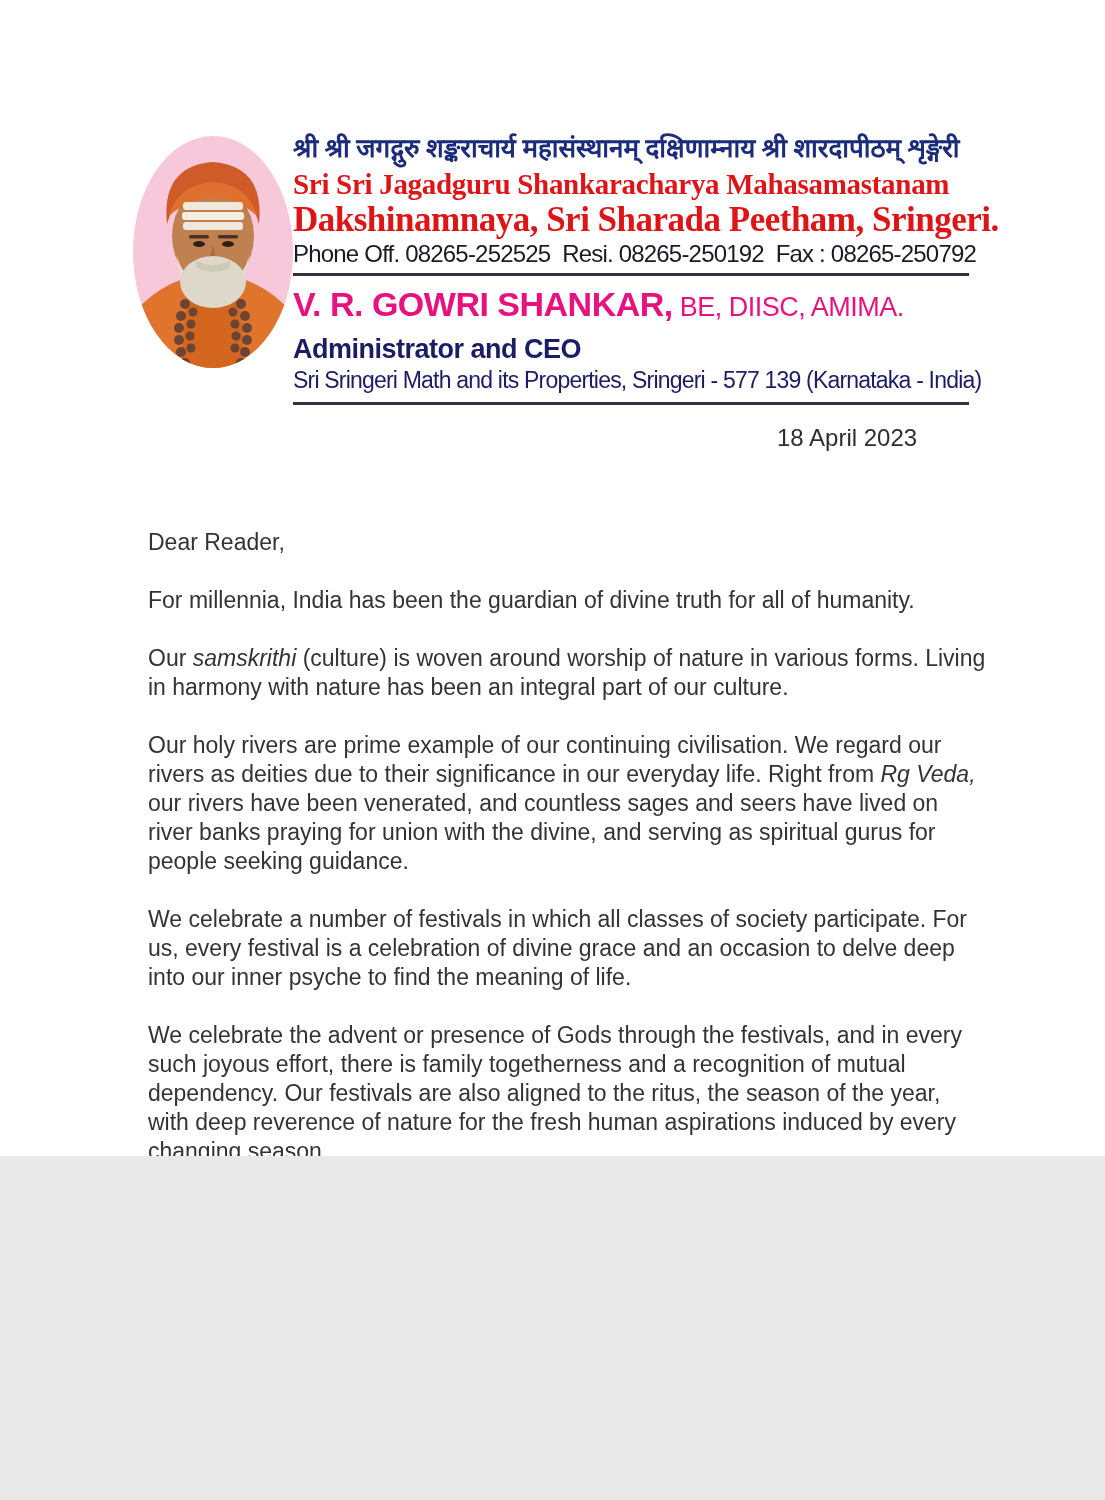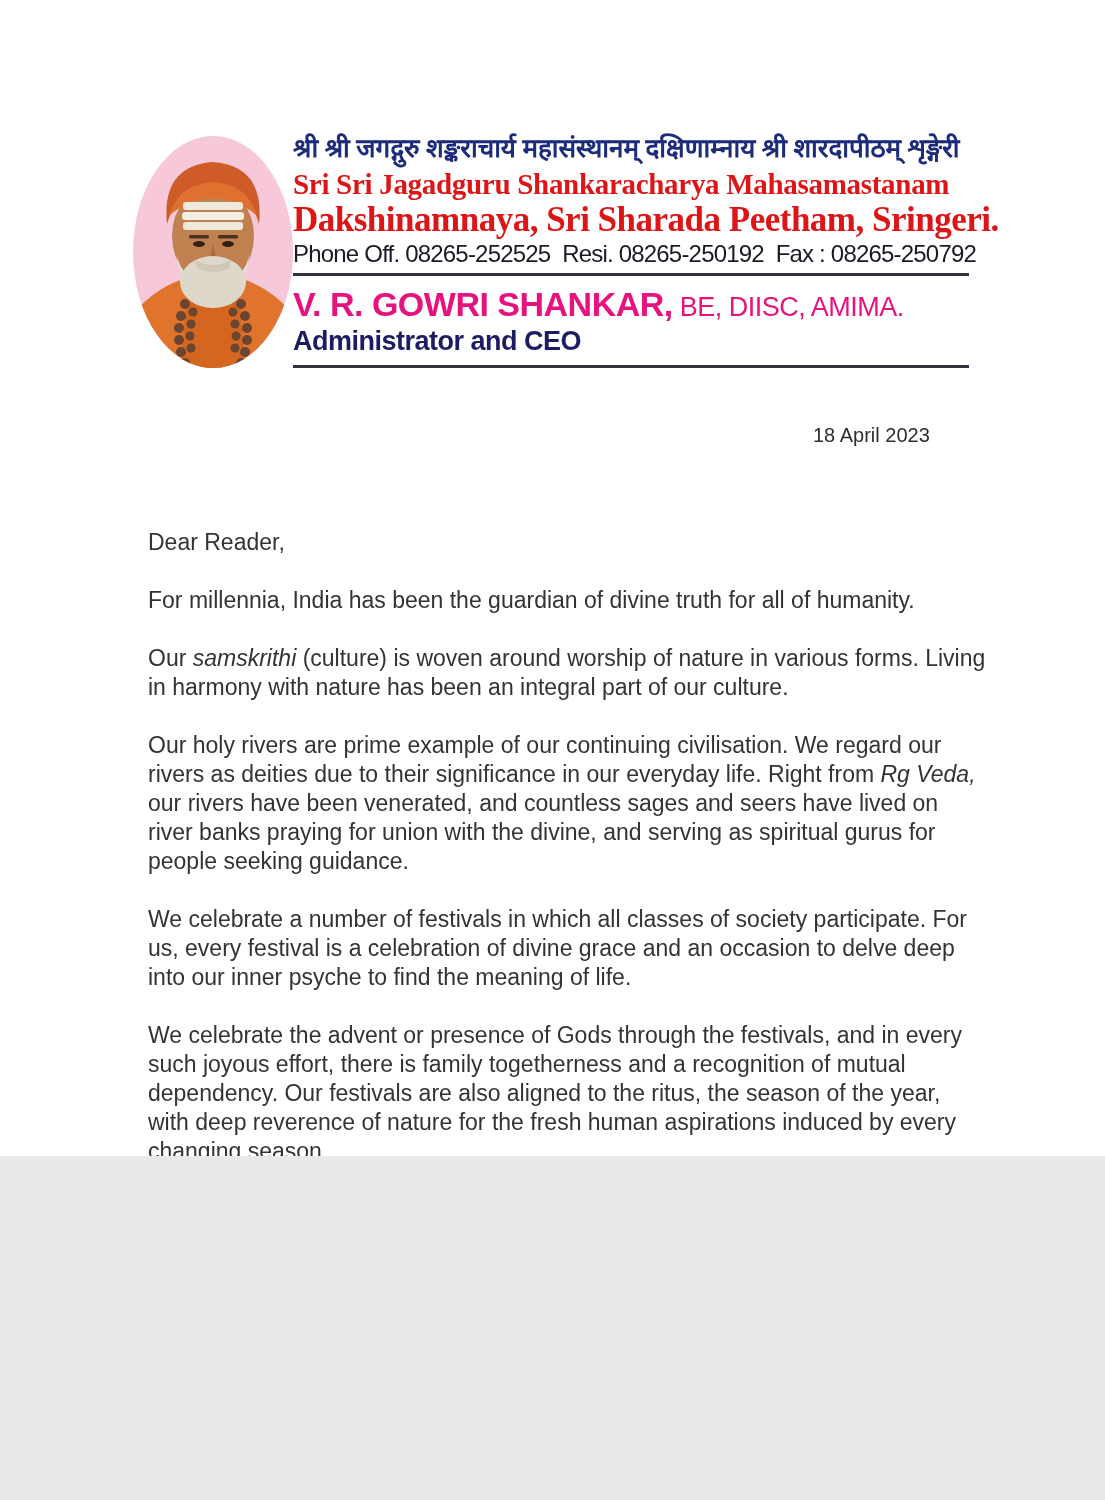--- a/index.html
+++ b/index.html
@@ -39,32 +39,32 @@
 
   .officer { margin-top:9px; white-space:nowrap; }
   .officer-name {
     font-weight:700; font-size:34px; color:#e6127d; letter-spacing:-0.5px;
   }
   .officer-cred {
     font-weight:400; font-size:27px; color:#e6127d; letter-spacing:-0.5px;
   }
   .officer-title {
     font-weight:700; font-size:27px; line-height:31px; color:#1c1c64;
-    letter-spacing:-0.5px; margin-top:2px;
+    letter-spacing:-0.5px; margin-top:10px;
   }
   .officer-addr {
     font-size:23px; line-height:27px; color:#1c1c64; letter-spacing:-0.8px;
     margin-top:2px; white-space:nowrap;
   }
   .rule2 { margin-top:8px; }
 
   
   .date-line {
-    position:absolute; top:424px; left:813px;
-    font-size:20px; color:#2e2e2e; white-space:pre;
+    position:absolute; top:424px; left:777px;
+    font-size:24px; color:#2e2e2e; white-space:pre;
   }
   .body-text {
     position:absolute; top:528px; left:148px; width:838px;
     font-size:23px; line-height:29px; color:#333;
   }
   .body-text p { margin:0 0 29px 0; }
   .body-text em { font-style:italic; }
 
   .page-number {
     position:absolute; top:1362px; left:0; width:1105px;
@@ -142,20 +142,21 @@
     <div class="head-text">
       <div class="devanagari">श्री श्री जगद्गुरु शङ्कराचार्य महासंस्थानम् दक्षिणाम्नाय श्री शारदापीठम् शृङ्गेरी</div>
       <div class="org1">Sri Sri Jagadguru Shankaracharya Mahasamastanam</div>
       <div class="org2">Dakshinamnaya, Sri Sharada Peetham, Sringeri.</div>
       <div class="phone">Phone Off. 08265-252525  Resi. 08265-250192  Fax : 08265-250792</div>
       <hr class="rule">
       <div class="officer">
         <span class="officer-name">V. R. GOWRI SHANKAR,</span><span class="officer-cred"> BE, DIISC, AMIMA.</span>
       </div>
       <div class="officer-title">Administrator and CEO</div>
+      <div class="officer-addr">Sri Sringeri Math and its Properties, Sringeri - 577 139 (Karnataka - India)</div>
       <hr class="rule rule2">
     </div>
   </div>
 
   <div class="date-line">18 April 2023</div>
 
   <div class="body-text">
     <p>Dear Reader,</p>
 
 

